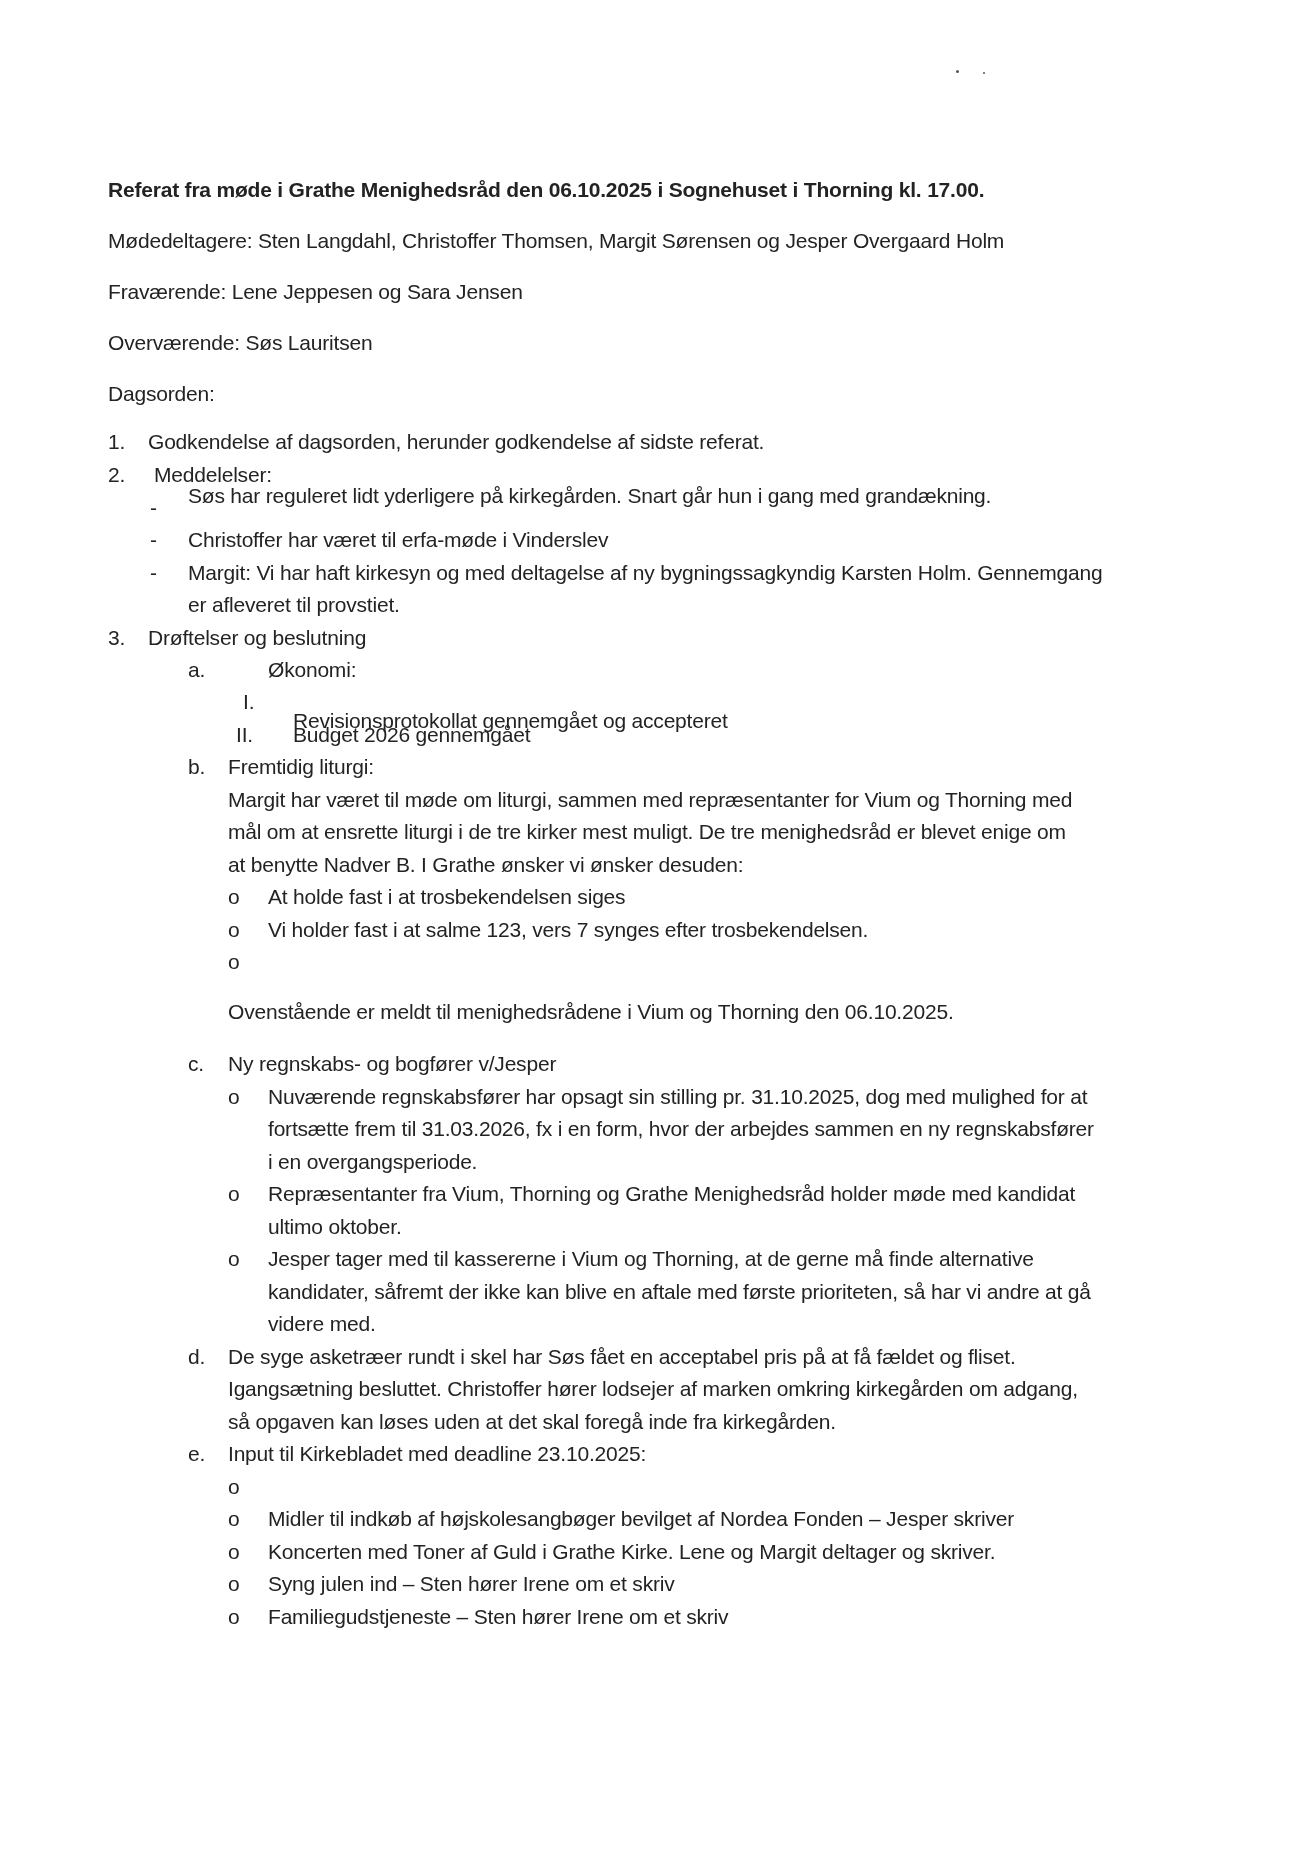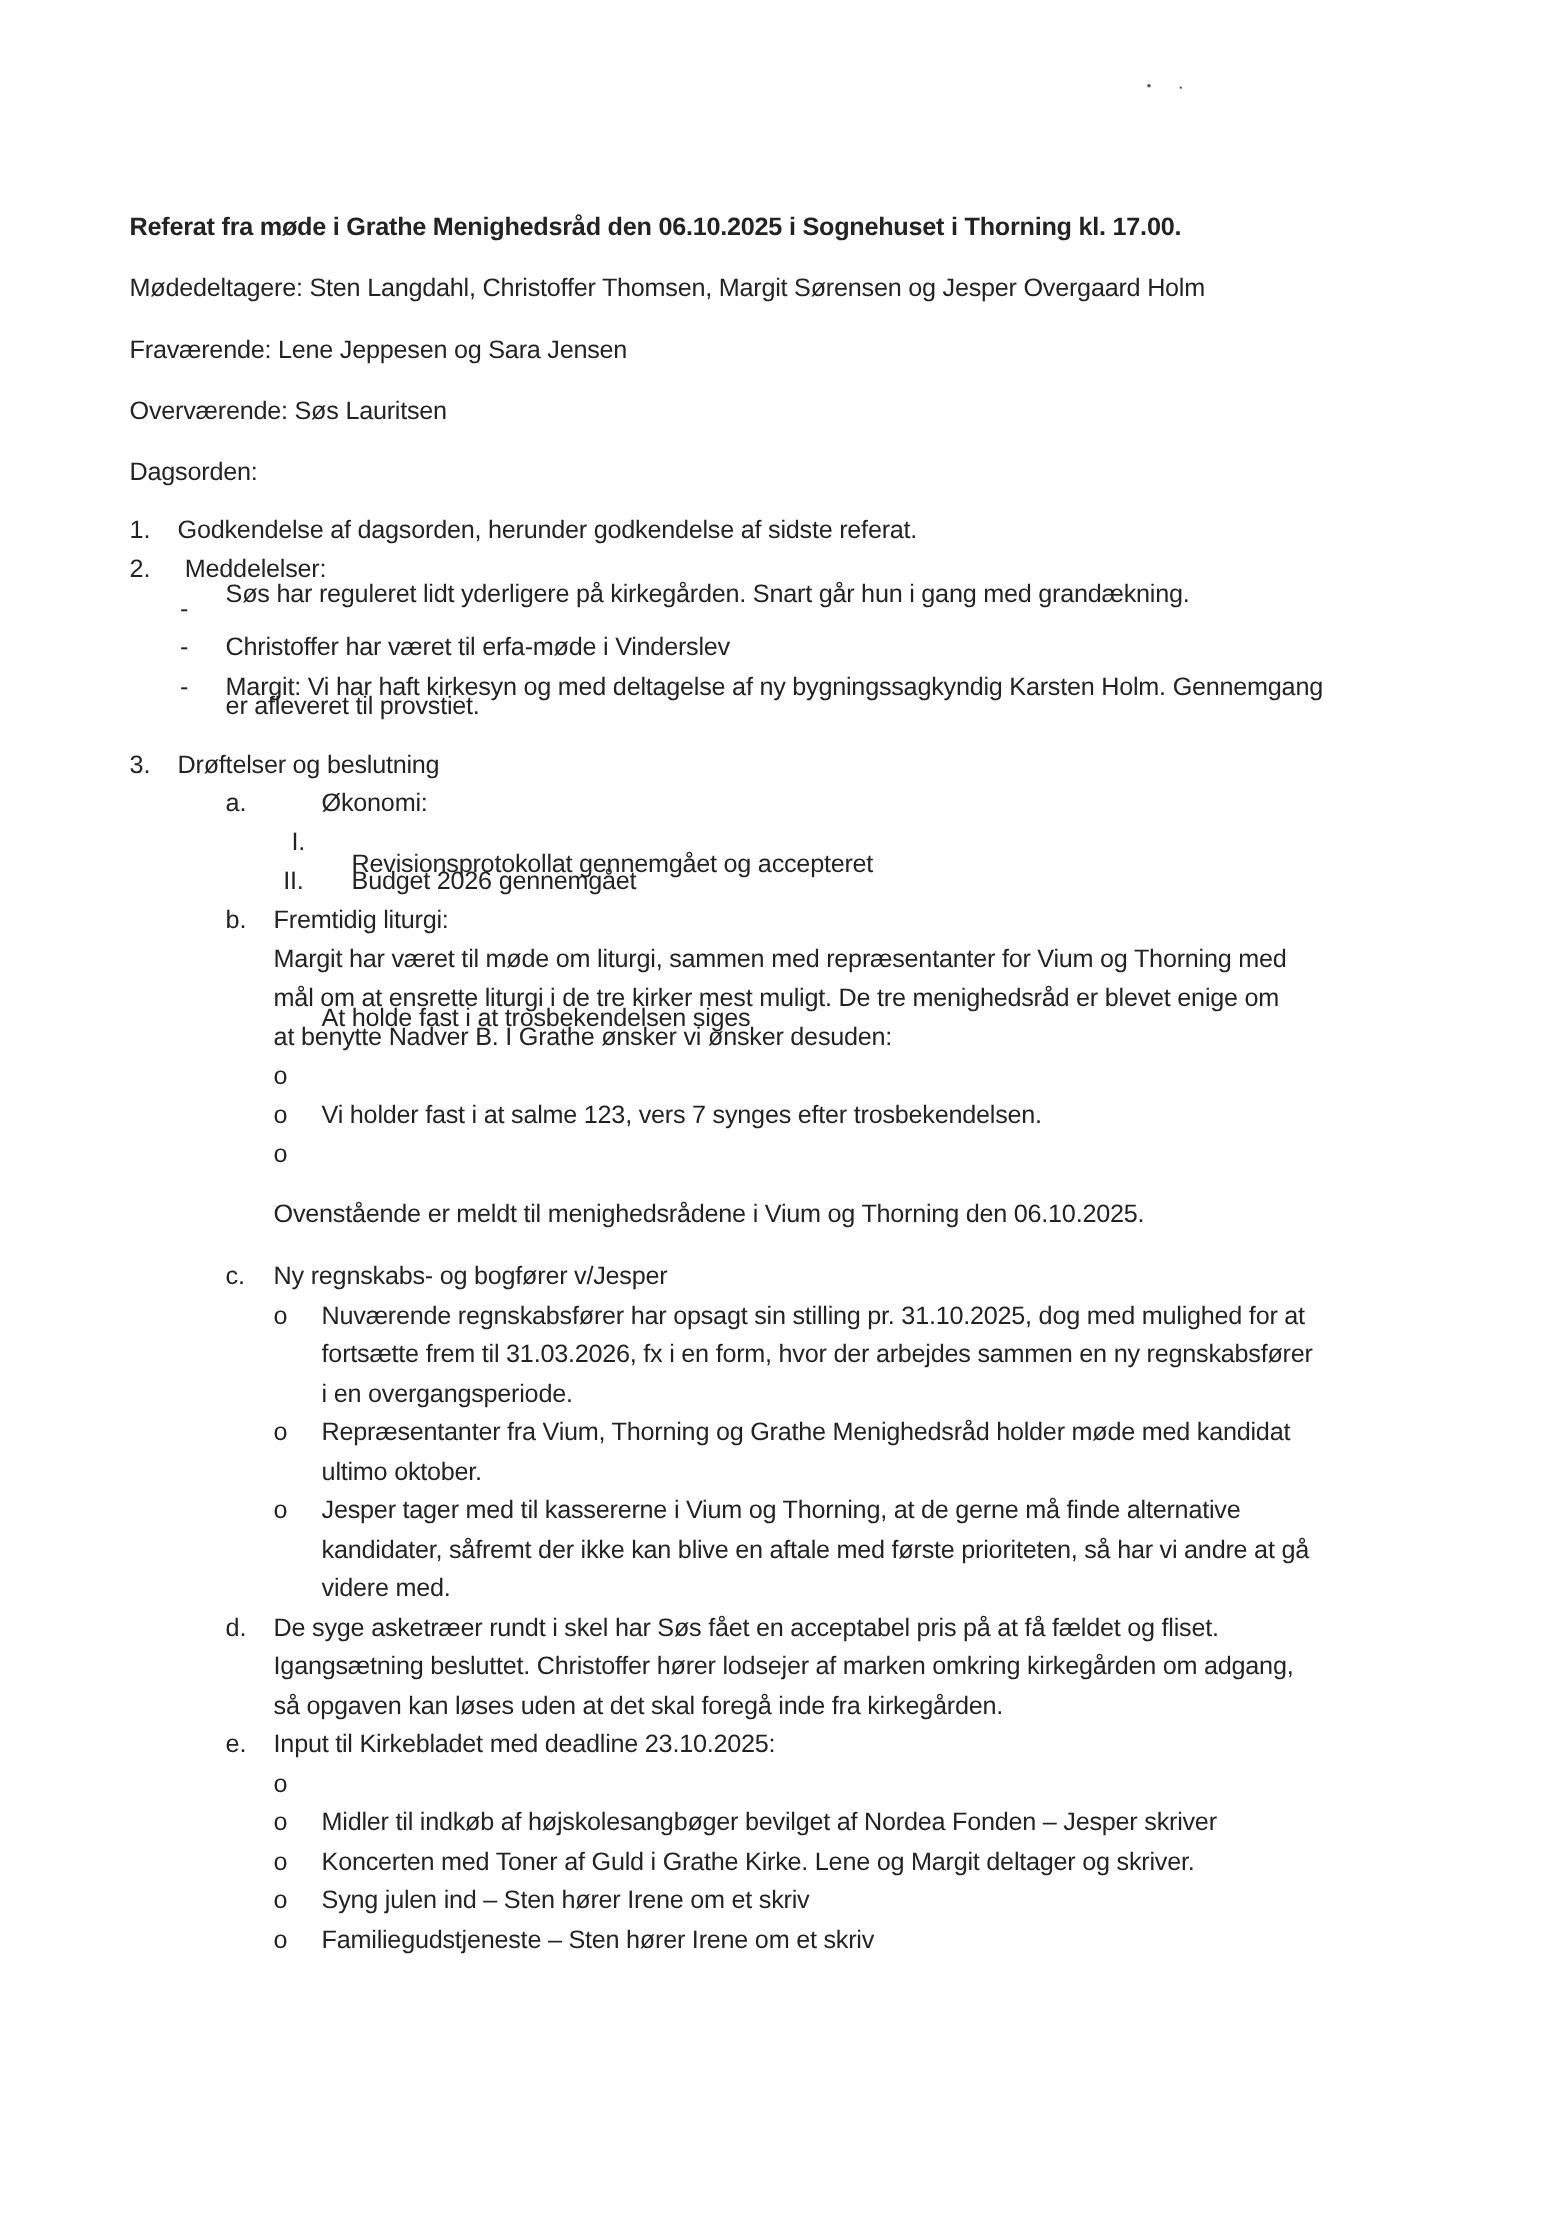--- a/index.html
+++ b/index.html
@@ -32,40 +32,40 @@
 
   <div class="line" style="left:108px;top:463px;">2.</div>
   <div class="line" style="left:154px;top:463px;">Meddelelser:</div>
 
   <div class="line" style="left:150px;top:496px;">-</div>
   <div class="line" style="left:188px;top:484px;text-align:right;">Søs har reguleret lidt yderligere på kirkegården. Snart går hun i gang med grandækning.</div>
   <div class="line" style="left:150px;top:528px;">-</div>
   <div class="line" style="left:188px;top:528px;">Christoffer har været til erfa-møde i Vinderslev</div>
   <div class="line" style="left:150px;top:561px;">-</div>
   <div class="line" style="left:188px;top:561px;">Margit: Vi har haft kirkesyn og med deltagelse af ny bygningssagkyndig Karsten Holm. Gennemgang</div>
-  <div class="line" style="left:188px;top:577px;">er afleveret til provstiet.</div>
+  <div class="line" style="left:188px;top:593px;">er afleveret til provstiet.</div>
 
   <div class="line" style="left:108px;top:626px;">3.</div>
   <div class="line" style="left:148px;top:626px;">Drøftelser og beslutning</div>
 
   <div class="line" style="left:188px;top:658px;">a.</div>
   <div class="line" style="left:228px;top:658px;margin-left:40px;">Økonomi:</div>
   <div class="line" style="left:243px;top:690px;">I.</div>
   <div class="line" style="left:293px;top:709px;">Revisionsprotokollat gennemgået og accepteret</div>
   <div class="line" style="left:236px;top:723px;">II.</div>
   <div class="line" style="left:293px;top:723px;">Budget 2026 gennemgået</div>
 
   <div class="line" style="left:188px;top:755px;">b.</div>
   <div class="line" style="left:228px;top:755px;">Fremtidig liturgi:</div>
   <div class="line" style="left:228px;top:788px;">Margit har været til møde om liturgi, sammen med repræsentanter for Vium og Thorning med</div>
   <div class="line" style="left:228px;top:820px;">mål om at ensrette liturgi i de tre kirker mest muligt. De tre menighedsråd er blevet enige om</div>
   <div class="line" style="left:228px;top:853px;">at benytte Nadver B. I Grathe ønsker vi ønsker desuden:</div>
 
   <div class="line" style="left:228px;top:885px;">o</div>
-  <div class="line" style="left:268px;top:837px;">At holde fast i at trosbekendelsen siges</div>
+  <div class="line" style="left:268px;top:885px;">At holde fast i at trosbekendelsen siges</div>
   <div class="line" style="left:228px;top:918px;">o</div>
   <div class="line" style="left:268px;top:918px;">Vi holder fast i at salme 123, vers 7 synges efter trosbekendelsen.</div>
   <div class="line" style="left:228px;top:950px;">o</div>
 
   <div class="line" style="left:228px;top:1000px;">Ovenstående er meldt til menighedsrådene i Vium og Thorning den 06.10.2025.</div>
 
   <div class="line" style="left:188px;top:1052px;">c.</div>
   <div class="line" style="left:228px;top:1052px;">Ny regnskabs- og bogfører v/Jesper</div>
 
   <div class="line" style="left:228px;top:1085px;">o</div>

